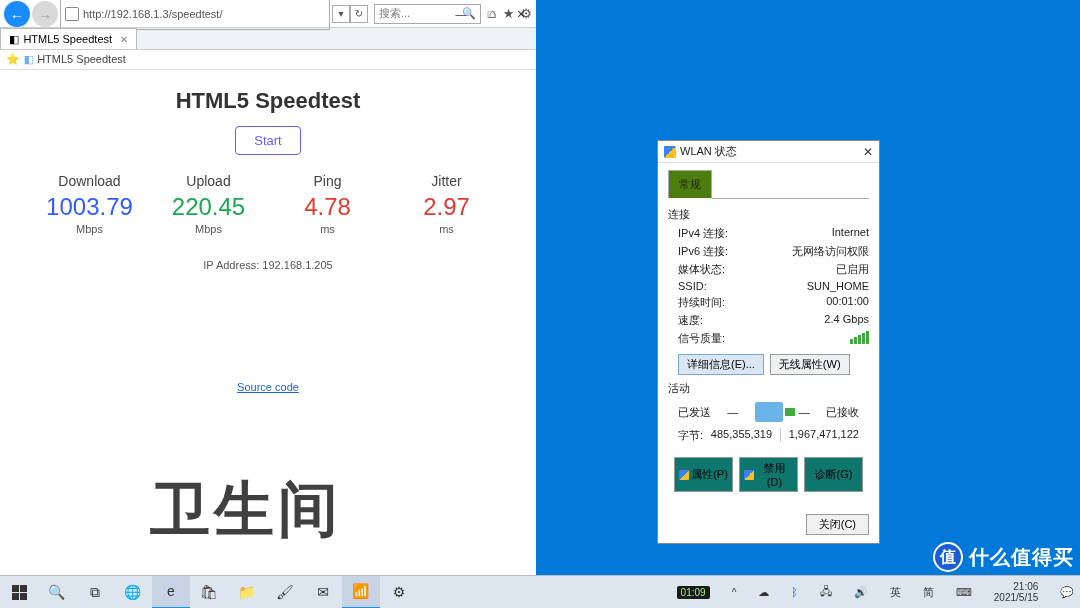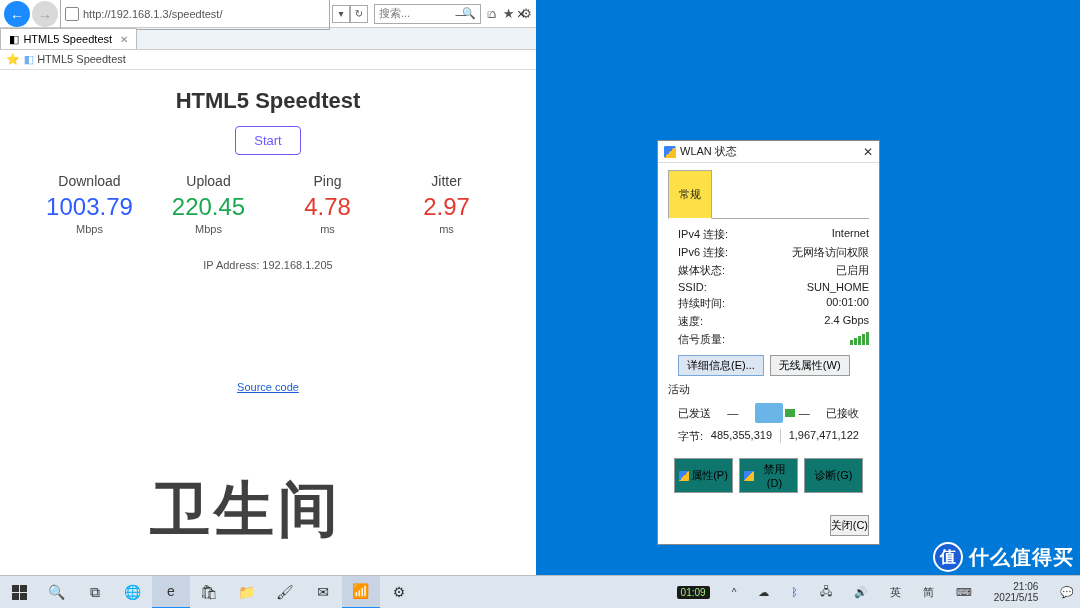--- a/index.html
+++ b/index.html
@@ -43,42 +43,42 @@
 .ipline{font-size:11px;color:#555;margin-top:24px}
 .srclink{display:inline-block;margin-top:110px;font-size:11px;color:#1a5fd6;text-decoration:underline}
 .handwrite{position:absolute;left:150px;top:470px;font-size:60px;font-family:"KaiTi","STKaiti",serif;color:#404040;font-weight:700;letter-spacing:4px}
 
 
 .wlan{position:absolute;left:657px;top:140px;width:223px;background:#fff;border:1px solid #888;font-size:11px;color:#222}
 .wlan-title{height:22px;background:#fff;display:flex;align-items:center;padding:0 6px;border-bottom:1px solid #ddd}
 .wlan-title .shield{width:12px;height:12px;background:linear-gradient(135deg,#3b82f6 50%,#fbbf24 50%);border-radius:1px;margin-right:4px}
 .wlan-title .x{margin-left:auto;color:#333;font-size:12px}
 .wlan-body{padding:6px 10px 10px}
-.wlan-tab{display:inline-block;border:1px solid #aaa;border-bottom:1px solid #fff;padding:16px 10px;font-size:11px;background:#fde047;position:relative;top:1px}
+.wlan-tab{display:inline-block;border:1px solid #aaa;border-bottom:1px solid #fff;padding:6px 10px;font-size:11px;background:#4d7c0f;position:relative;top:1px}
 .wlan-sep{border-top:1px solid #aaa;margin-bottom:8px}
 .wlan-sec{font-size:11px;margin:6px 0 4px}
 .wlan-row{display:flex;justify-content:space-between;font-size:11px;margin:3px 0 3px 10px}
 .wlan-row .k{color:#222}
 .wlan-row .v{color:#222;text-align:right}
 .sigbar{display:inline-flex;align-items:flex-end;gap:1px}
 .sigbar i{width:3px;background:#3fa83f;display:inline-block}
 .sigbar i:nth-child(1){height:5px}.sigbar i:nth-child(2){height:7px}.sigbar i:nth-child(3){height:9px}.sigbar i:nth-child(4){height:11px}.sigbar i:nth-child(5){height:13px}
 .wlan-btns{display:flex;gap:6px;margin:8px 0 4px 10px}
 .wlan-btns button{font-size:11px;padding:2px 8px;border:1px solid #999;background:#eef0f2}
 .wlan-btns button.first{background:#dce6f2;border:1px solid #7aa7d9}
 .activity{display:flex;align-items:center;justify-content:space-between;margin:6px 10px;font-size:11px}
 .activity .ico{width:28px;height:20px;background:#6bb4e8;border-radius:2px;position:relative}
 .activity .ico::after{content:"";position:absolute;right:-12px;top:6px;width:10px;height:8px;background:linear-gradient(#3fa83f,#3fa83f)}
 .byterow{display:flex;justify-content:space-between;margin:4px 10px;font-size:11px}
 .byterow .mid{border-left:1px solid #ccc;height:14px}
 .wlan-bottom{display:flex;gap:6px;margin:14px 0 6px;padding:0 6px}
 .wlan-bottom button{flex:1;font-size:11px;padding:3px 4px;border:1px solid #999;background:#0f766e;display:flex;align-items:center;justify-content:center;gap:2px}
 .wlan-bottom .sh{width:10px;height:10px;background:linear-gradient(135deg,#3b82f6 50%,#fbbf24 50%);border-radius:1px}
 .wlan-close{text-align:right;padding:6px 10px 8px}
-.wlan-close button{font-size:11px;padding:2px 0;border:1px solid #999;background:#f0f0f0}
+.wlan-close button{font-size:11px;padding:2px 12px;border:1px solid #999;background:#f0f0f0}
 
 
 .wm{position:absolute;right:6px;bottom:36px;display:flex;align-items:center;gap:6px}
 .wm .circ{width:30px;height:30px;border-radius:50%;background:#1a5fd6;color:#fff;display:flex;align-items:center;justify-content:center;font-size:16px;font-weight:700;border:2px solid #fff}
 .wm .txt{color:#fff;font-size:20px;font-weight:700;letter-spacing:1px}
 
 
 .taskbar{position:absolute;left:0;bottom:0;width:1080px;height:33px;background:#dde5ee;display:flex;align-items:center;border-top:1px solid #bbb}
 .tb-left{display:flex;align-items:center;height:100%}
 .tb-item{width:38px;height:33px;display:flex;align-items:center;justify-content:center;font-size:14px;color:#333}
@@ -171,20 +171,21 @@
 
 <div class="wlan">
   <div class="wlan-title">
     <span class="shield"></span>
     <span>WLAN 状态</span>
     <span class="x">✕</span>
   </div>
   <div class="wlan-body">
     <span class="wlan-tab">常规</span>
     <div class="wlan-sep"></div>
+    <div class="wlan-sec">连接</div>
     <div id="wlan-rows">
         <div class="wlan-row">
           <span class="k">IPv4 连接:</span>
           <span class="v">Internet</span>
         </div>
         <div class="wlan-row">
           <span class="k">IPv6 连接:</span>
           <span class="v">无网络访问权限</span>
         </div>
         <div class="wlan-row">

